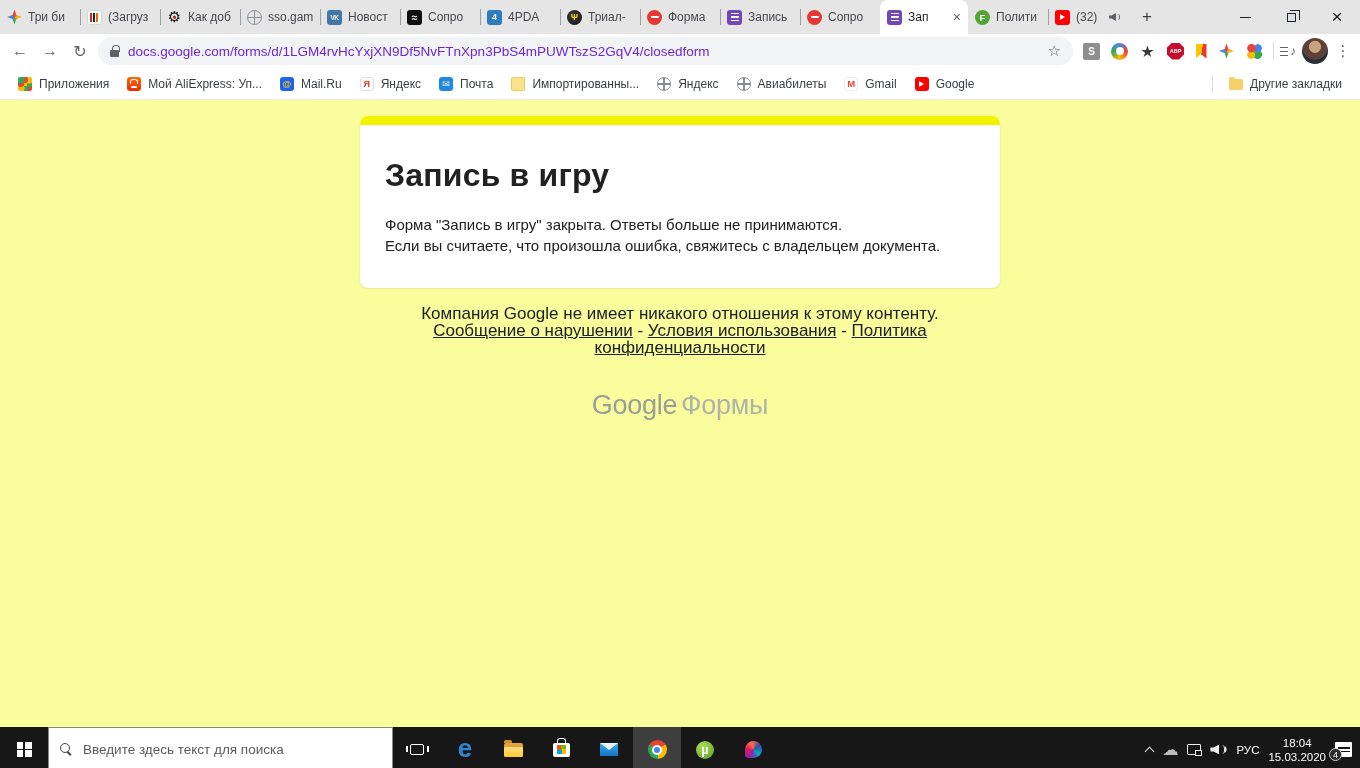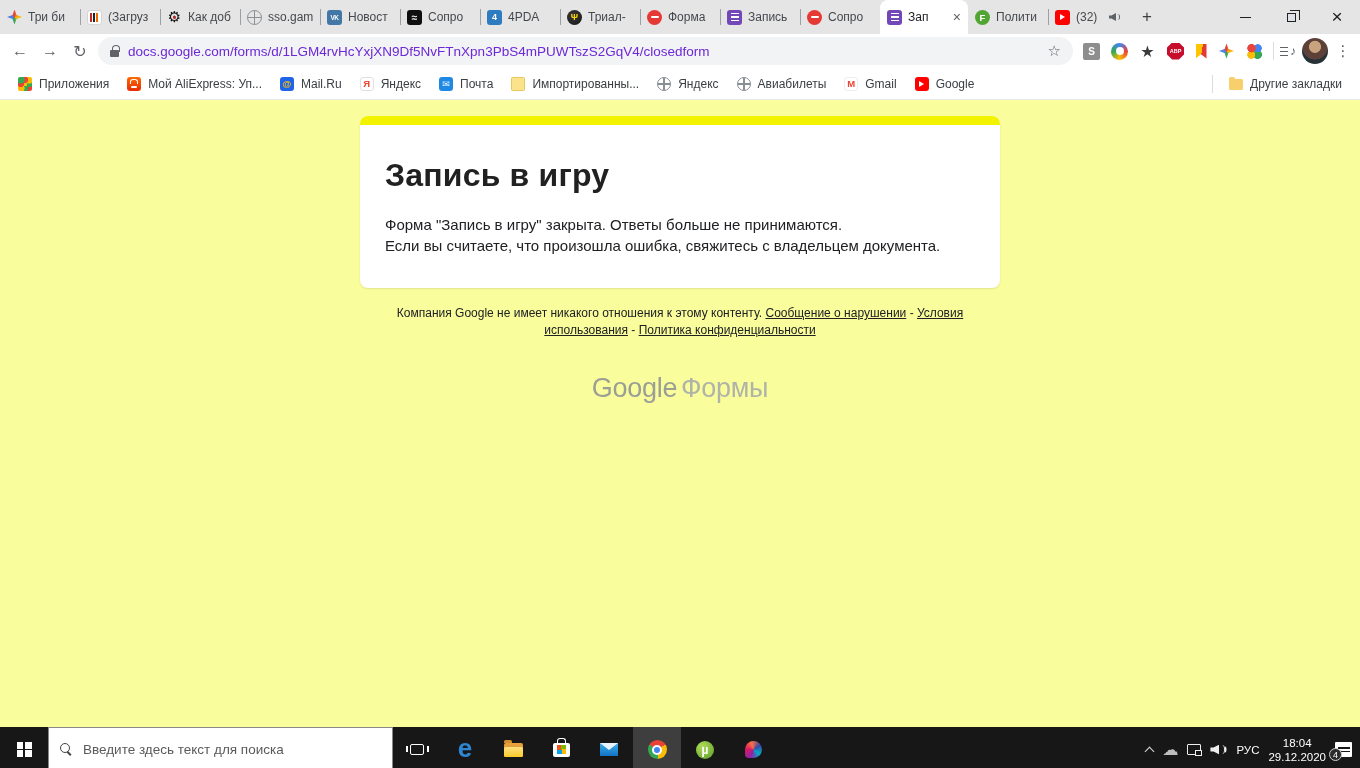--- a/index.html
+++ b/index.html
@@ -139,21 +139,21 @@
 
   
   .page{flex:1;background:var(--page-bg,#f9fd9c);overflow:hidden;}
   .card{width:640px;margin:16px auto 0;border-radius:8px;overflow:hidden;
     box-shadow:0 1px 2px rgba(0,0,0,.10);background:var(--card-bg,#fff);}
   .card-bar{height:9px;background:var(--theme-bar,#f3f300);}
   .card-body{padding:26px 25px 32px;}
   .card-body h1{margin:6px 0 0;font-size:32px;font-weight:700;color:#212121;letter-spacing:.2px;}
   .card-body p{margin:0;font-size:15px;color:#202124;line-height:21px;}
   .card-body p:first-of-type{margin-top:20px;}
-  .disclaimer{width:600px;margin:17px auto 16px;text-align:center;font-size:12px;line-height:17px;color:#202124;}
+  .disclaimer{width:600px;margin:17px auto 16px;text-align:center;font-size:17px;line-height:17px;color:#202124;}
   .disclaimer a{color:#202124;text-decoration:underline;cursor:pointer;}
   .gf-logo{text-align:center;margin-top:34px;font-size:27px;letter-spacing:-.3px;}
   .gf-logo .g{color:#9b9e95;font-weight:500;}
   .gf-logo .f{color:#b0b3a7;font-weight:400;margin-left:4px;}
 
   
   .taskbar{height:45px;background:#171717;display:flex;align-items:stretch;}
   .tb-start{width:48px;display:flex;align-items:center;justify-content:center;}
   .win-logo{width:15px;height:15px;display:grid;grid-template-columns:1fr 1fr;gap:1.5px;}
   .win-logo span{background:#fff;}
@@ -420,21 +420,21 @@
       </div>
     </span>
   <div class="tray">
     <span class="chev-up"></span>
     <span class="cloud-icon">☁</span>
     <span class="eth-icon"></span>
     <span class="vol-icon"></span>
     <span class="tray-lang">РУС</span>
     <div class="tray-clock">
       <div>18:04</div>
-      <div>29.12.2020</div>
+      <div>15.03.2020</div>
     </div>
     <div class="action-icon">
       <i></i>
         <i></i>
       <span class="action-badge">4</span>
     </div>
   </div>
 </div>
 
 </body></html>

